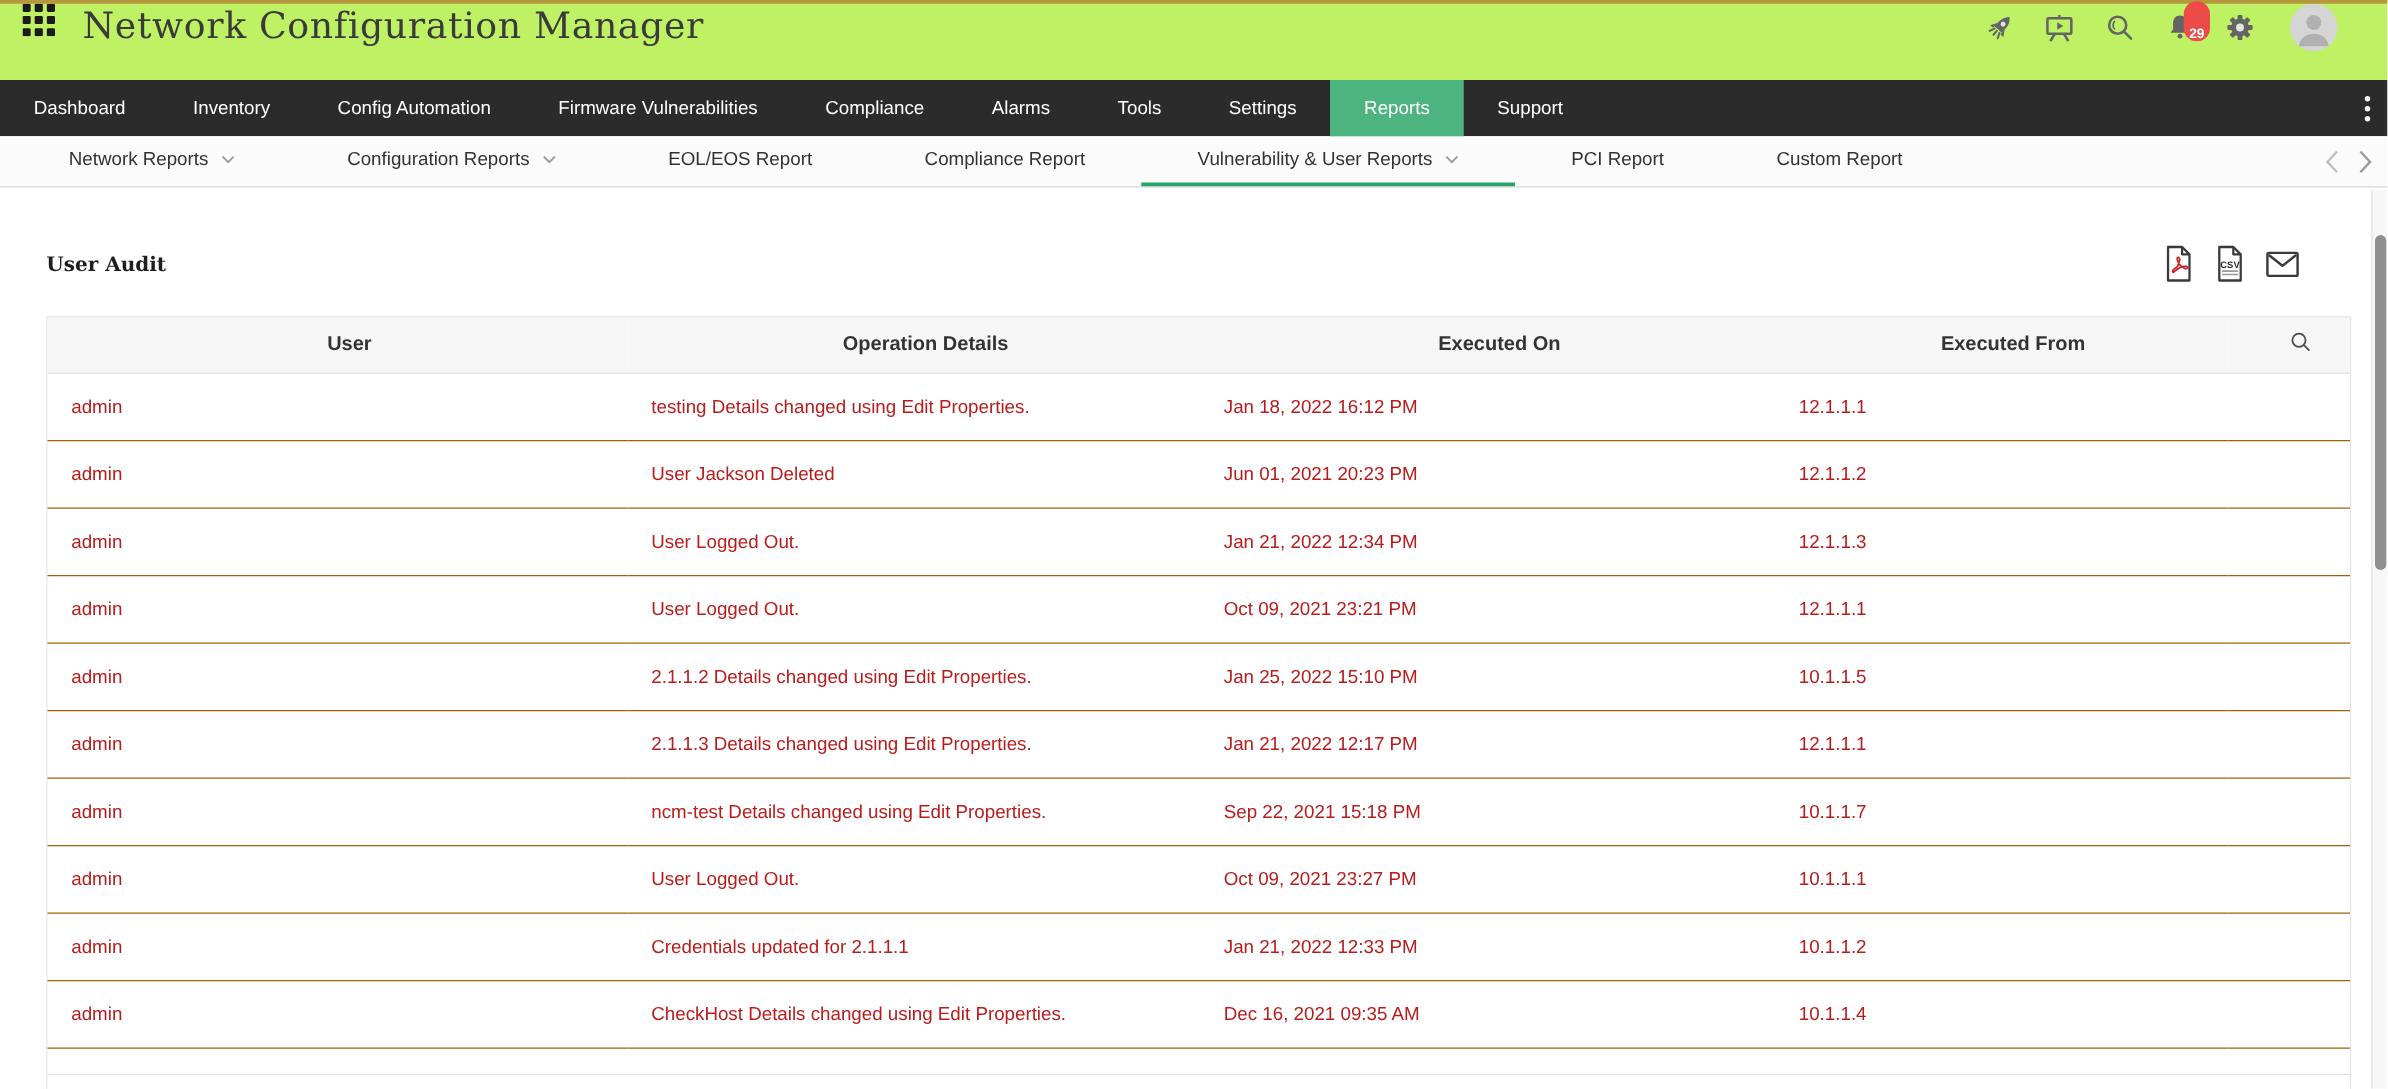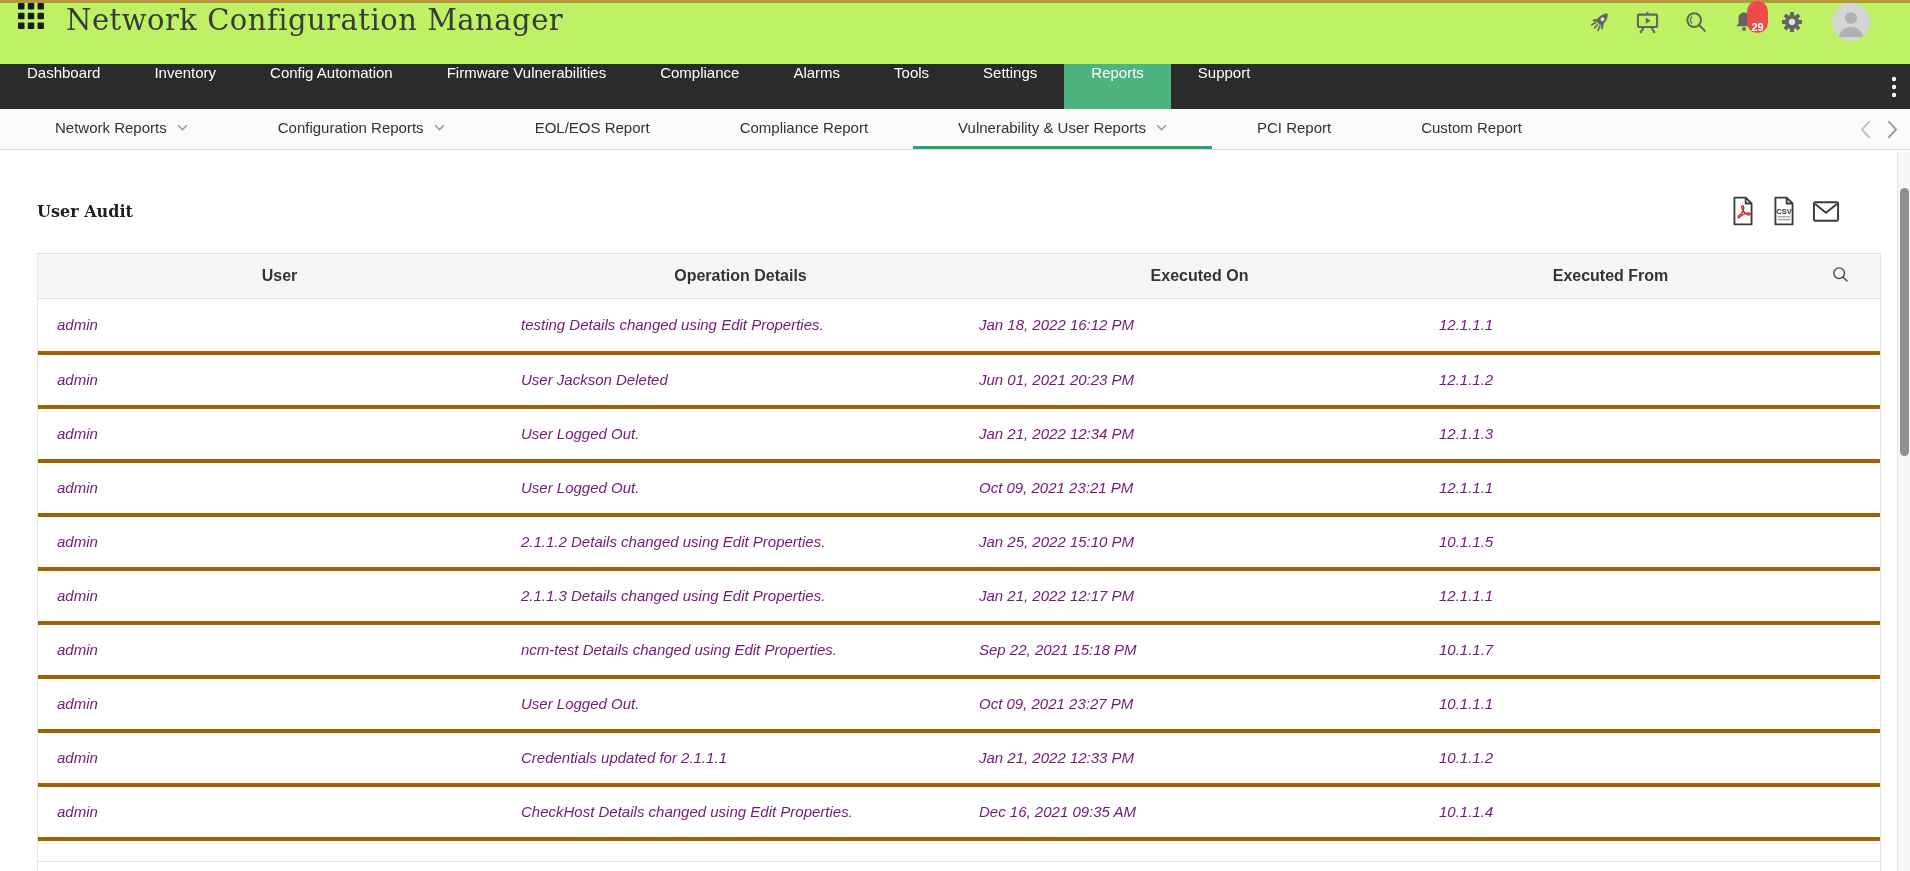--- a/index.html
+++ b/index.html
@@ -16,21 +16,21 @@
   .tb-icon { width:27px; height:27px; position:relative; cursor:pointer; display:flex;
     align-items:center; justify-content:center; }
   .badge { position:absolute; top:-8px; right:-11px; min-width:21px; height:21px;
     background:#ec4b47; color:#fff; border-radius:11px; font-size:11px; font-weight:bold;
     line-height:21px; text-align:center; padding:16px 3px; }
   .avatar-wrap { width:38px; height:38px; margin-left:6px; cursor:pointer; }
 
   
   .navbar { height:45px; background:#2b2b2b; display:flex; align-items:stretch; }
   .nav-item { color:#fff; font-size:15px; font-weight:500; padding:0 27px;
-    display:flex; cursor:pointer; white-space:nowrap; }
+    display:flex; align-items:center; cursor:pointer; white-space:nowrap; }
   .nav-item.active { background:#4db37f; }
   .nav-kebab { margin-left:auto; display:flex; align-items:center; padding:0 13px; cursor:pointer; }
 
   
   .subnav { height:41px; background:#fbfbfb; border-bottom:1px solid #d9d9d9;
     display:flex; align-items:stretch; padding-left:10px; }
   .subnav-item { display:flex; align-items:center; gap:10px; padding:0 45px;
     font-size:15px; color:#323232; cursor:pointer; white-space:nowrap; border-bottom:3px solid transparent;text-align:right; }
   .subnav-item.active { border-bottom-color:#2aa36c; }
   .subnav-arrows { margin-left:auto; display:flex; align-items:center; gap:16px; padding-right:12px; }
@@ -44,22 +44,22 @@
   .export-icons > span { cursor:pointer; display:flex; }
 
   
   .table-wrap { margin:27px 29px 0 37px; border-left:1px solid #e6e6e6;
     border-right:1px solid #e6e6e6; height:620px; }
   table { width:100%; border-collapse:collapse; table-layout:fixed; }
   col.c1{width:464px} col.c2{width:458px} col.c3{width:460px} col.c4{width:362px} col.c5{width:auto}
   thead th { background:#f6f6f6; border-top:1px solid #e1e1e1; border-bottom:1px solid #e1e1e1;
     height:45px; font-size:16px; font-weight:600; color:#333; text-align:center; padding-left:19px; }
   thead th.th-search { padding-left:19px; }
-  tbody td { height:54px; font-size:15px; color:#701a75; border-bottom:4px solid #a16207;
-    padding-left:19px; background:#fff; white-space:nowrap; overflow:hidden;font-style:italic; }
+  tbody td { height:54px; font-size:15px; color:#b91c1c; border-bottom:1px solid #a16207;
+    padding-left:19px; background:#fff; white-space:nowrap; overflow:hidden; }
   .partial-row-line { margin-top:20px; border-top:1px solid #e0e0e0; }
 
   
   .scrollbar-track { position:absolute; top:152px; right:0; width:13px; bottom:0;
     background:#f7f7f7; border-left:1px solid #e4e4e4; }
   .scrollbar-thumb { position:absolute; top:36px; left:2px; width:9px; height:268px;
     background:#8f8f8f; border-radius:5px; cursor:pointer; }
 
   svg { display:block; }
 </style>

